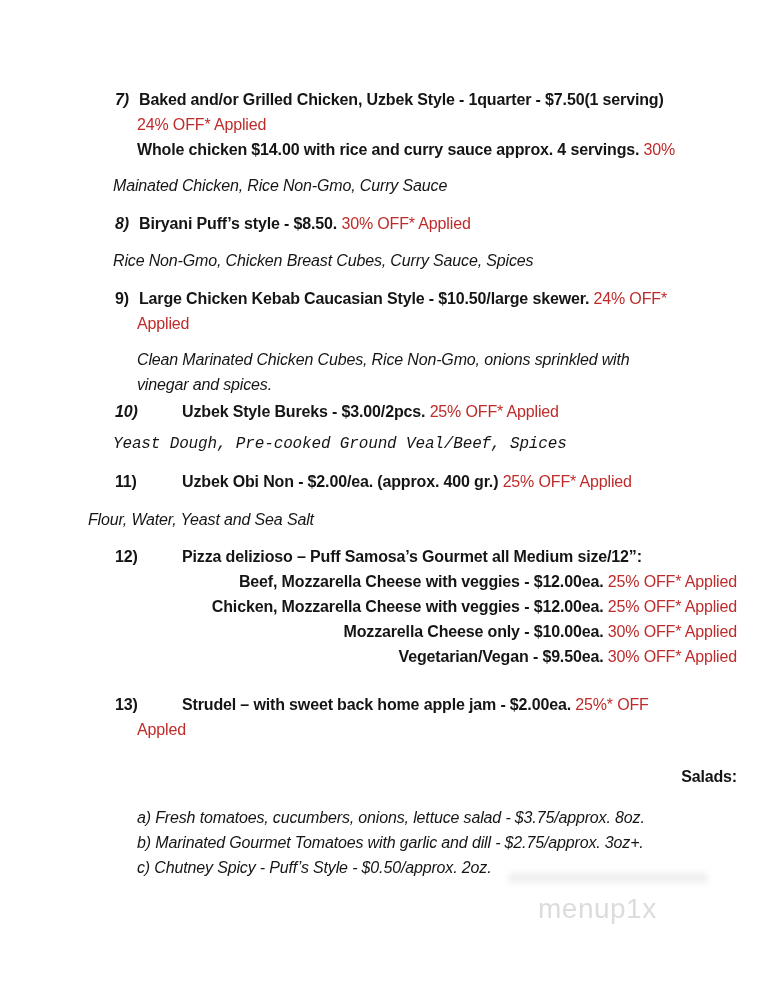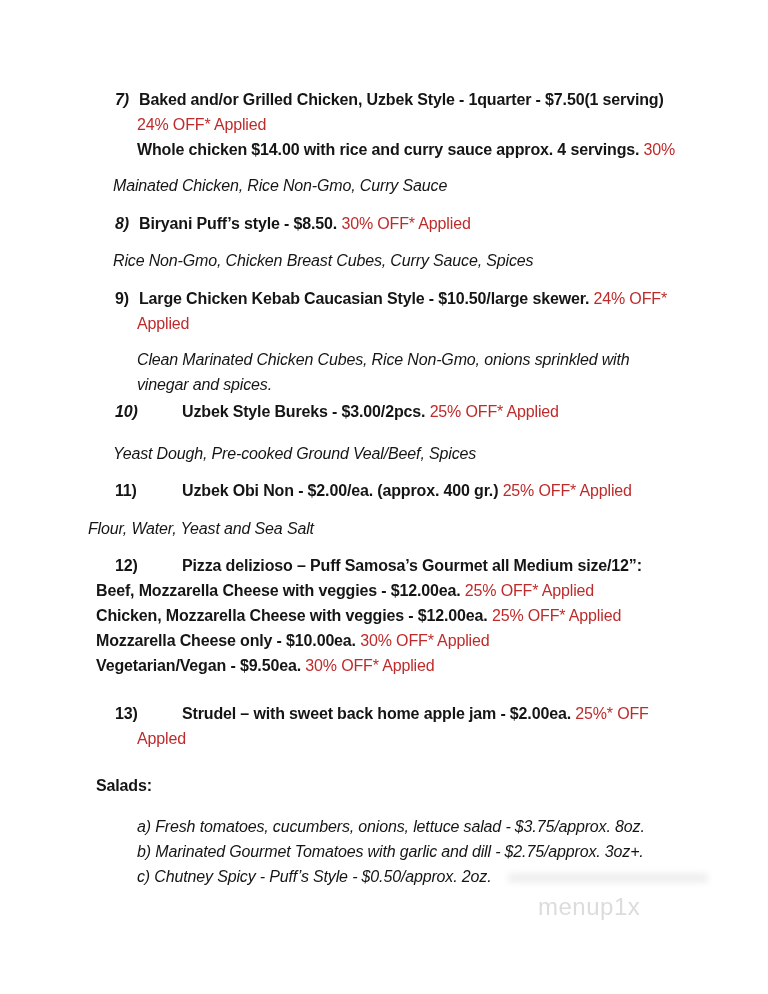--- a/index.html
+++ b/index.html
@@ -23,52 +23,52 @@
     line-height: 25px;
     white-space: pre-wrap;
   }
   
   .k-item, .k-item-tab { padding-left: 115px; }
   .k-hang   { padding-left: 137px; }
   .k-ing    { padding-left: 113px; }
   .k-flour  { padding-left: 88px;  }
   .k-salad  { padding-left: 137px; }
   .k-center, .k-center-title {
-    padding-left: 96px; padding-right: 50px;
-    text-align: left;
+    padding-left: 96px; padding-right: 31px;
+    text-align: right;
   }
   
   .numbox { display: inline-block; font-weight: bold; }
   .k-item .numbox     { width: 24px; }
   .k-item-tab .numbox { width: 67px; }
   
   .s-b   { font-weight: bold; }
   .s-r   { color: var(--accent-red, #bf2b2b); }
   .s-i   { font-style: italic; }
   .s-ital{ font-style: italic; }
   
   .p-ingredients-7  { margin-top: 11px; }
   .p-item-8         { margin-top: 13px; }
   .p-ingredients-8  { margin-top: 12px; }
   .p-item-9         { margin-top: 13px; }
   .p-ingredients-9  { margin-top: 11px; }
   .p-item-10        { margin-top: 2px; }
-  .p-ingredients-10 { margin-top: 17px; }
+  .p-ingredients-10 { margin-top: 8px; font-family: Liberation Mono, monospace; }
   .p-item-11        { margin-top: 12px; }
   .p-ingredients-11 { margin-top: 13px; }
   .p-item-12        { margin-top: 12px; }
   .p-item-13        { margin-top: 23px; }
   .p-salads-title   { margin-top: 22px; }
   .p-salads-list    { margin-top: 16px; }
   
   .watermark {
     position: absolute;
     left: 538px;
     top: 893px;
-    font-size: 24px;
+    font-size: 28px;
     font-weight: normal;
     letter-spacing: 0.5px;
     color: var(--watermark-color, #dcdcdc);
   }
   .watermark-ghost {
     position: absolute;
     left: 508px;
     top: 873px;
     width: 200px;
     height: 10px;

